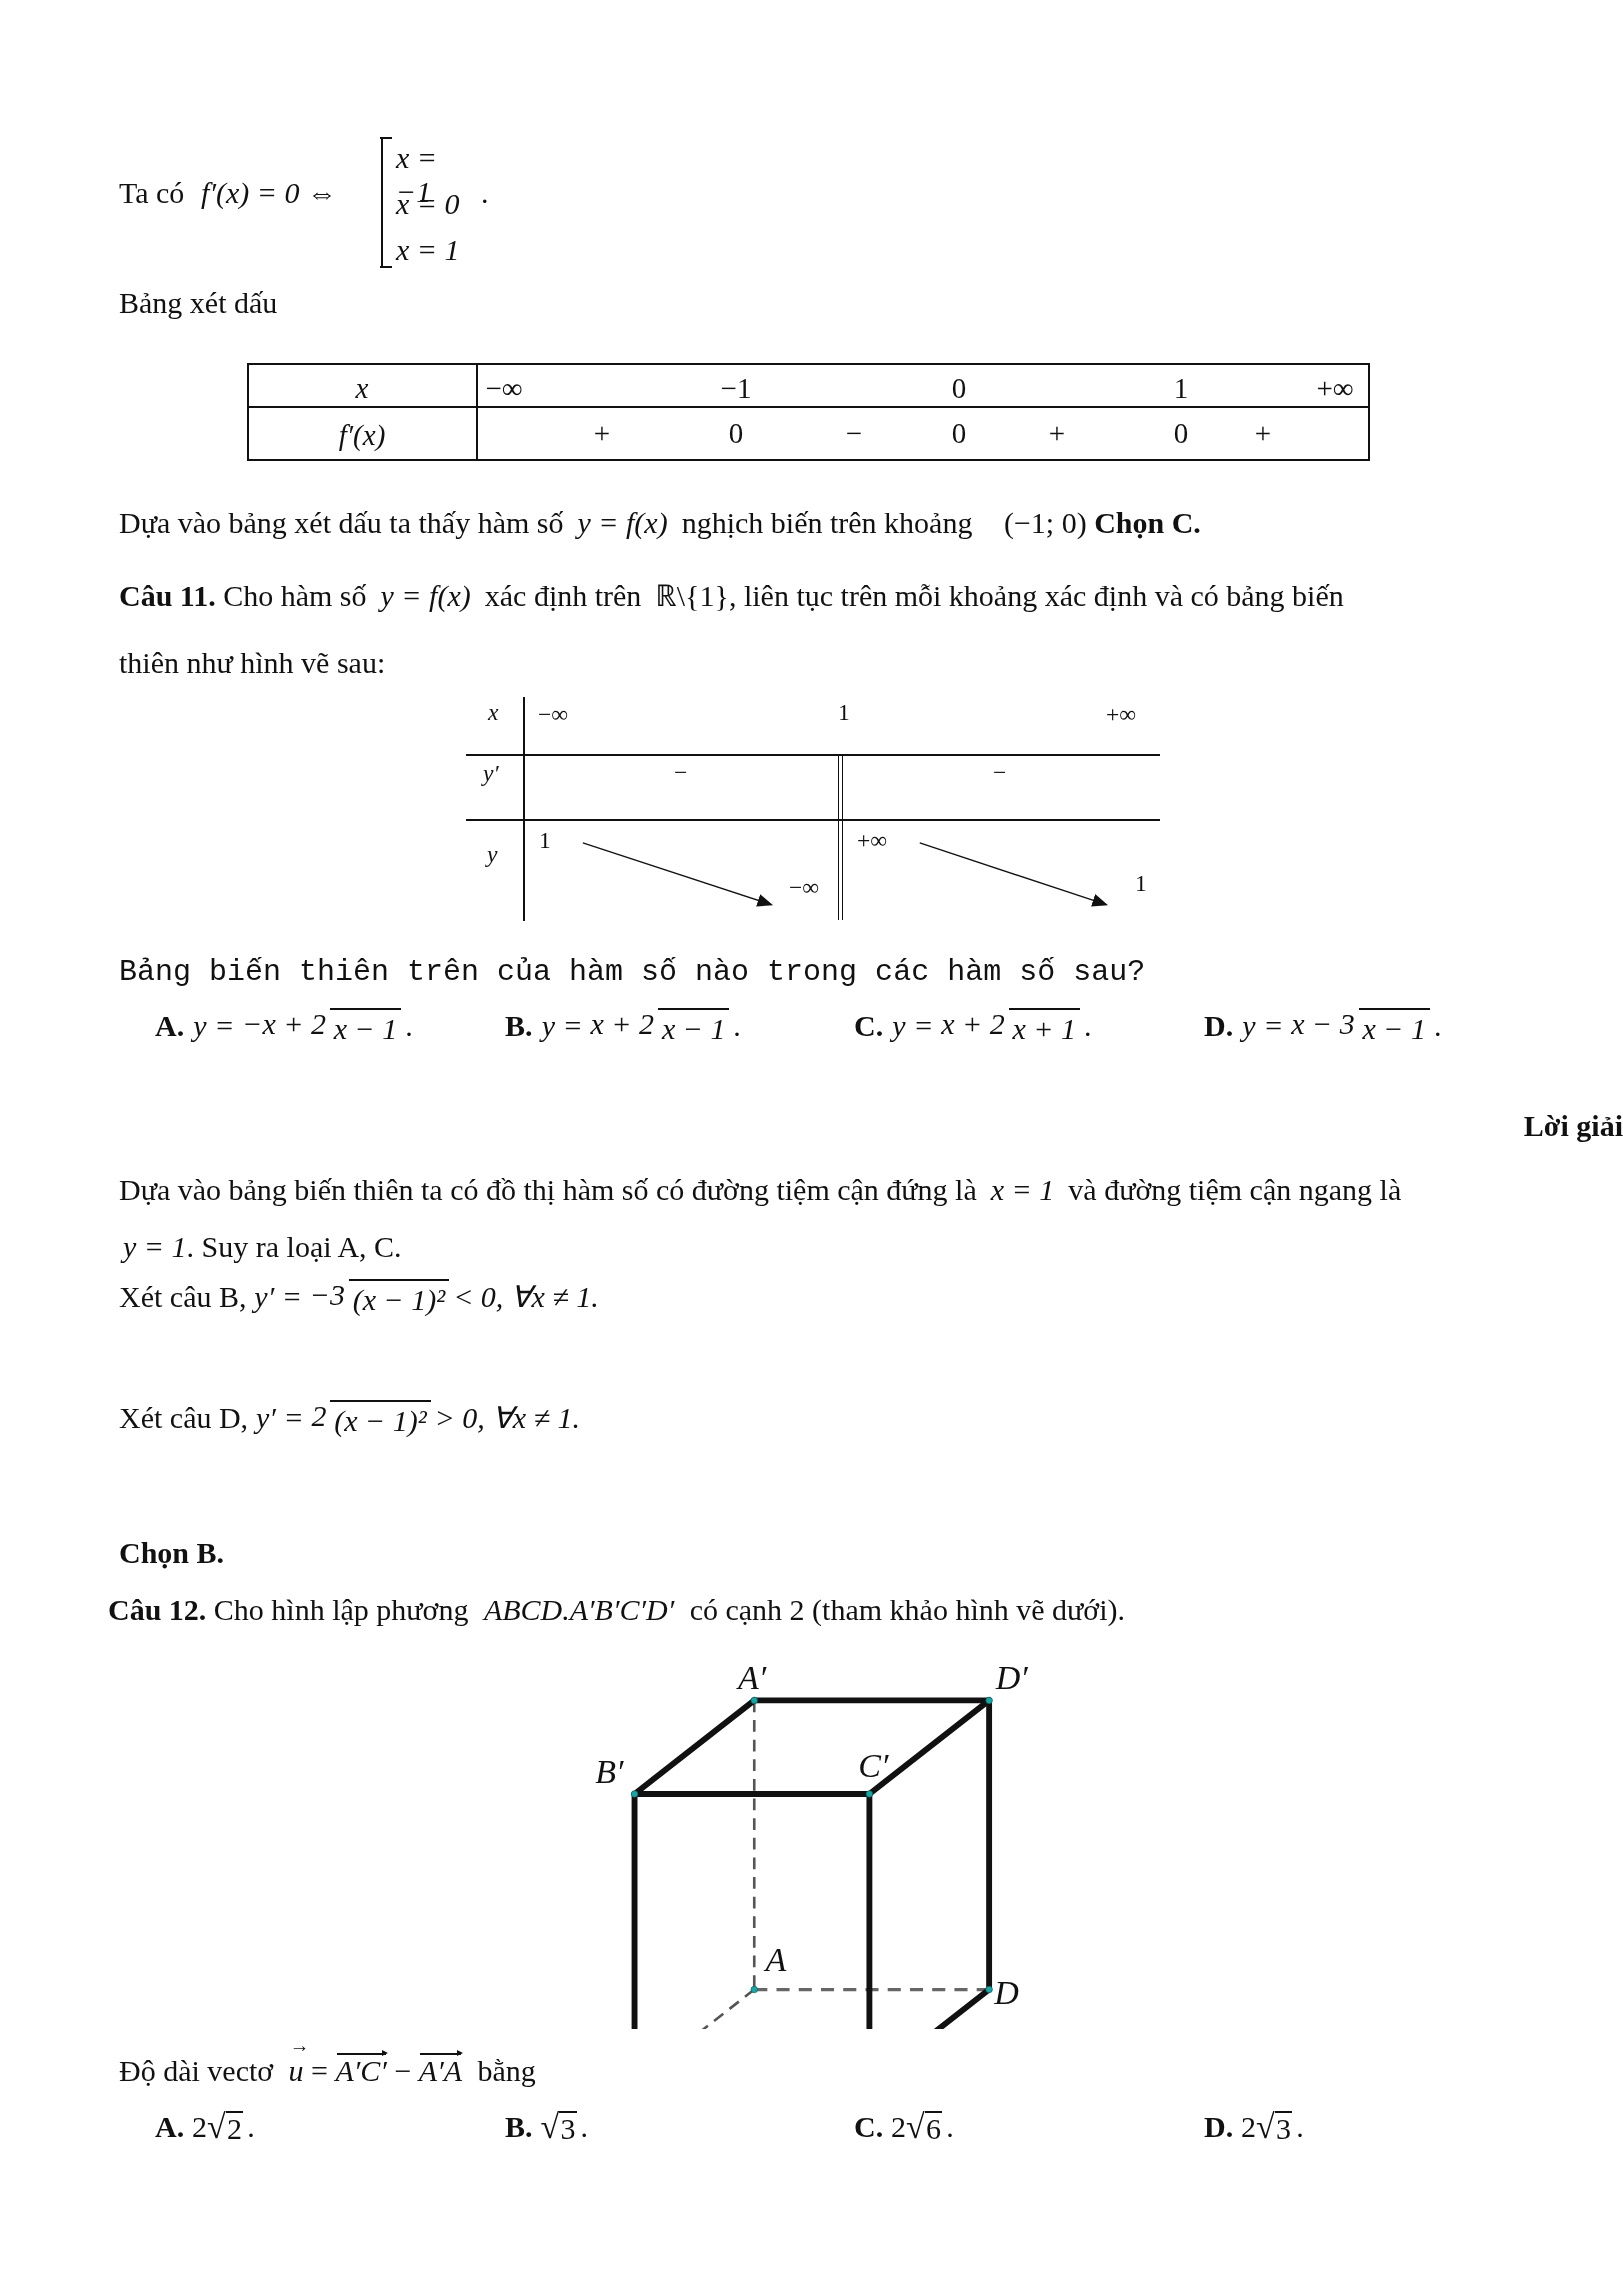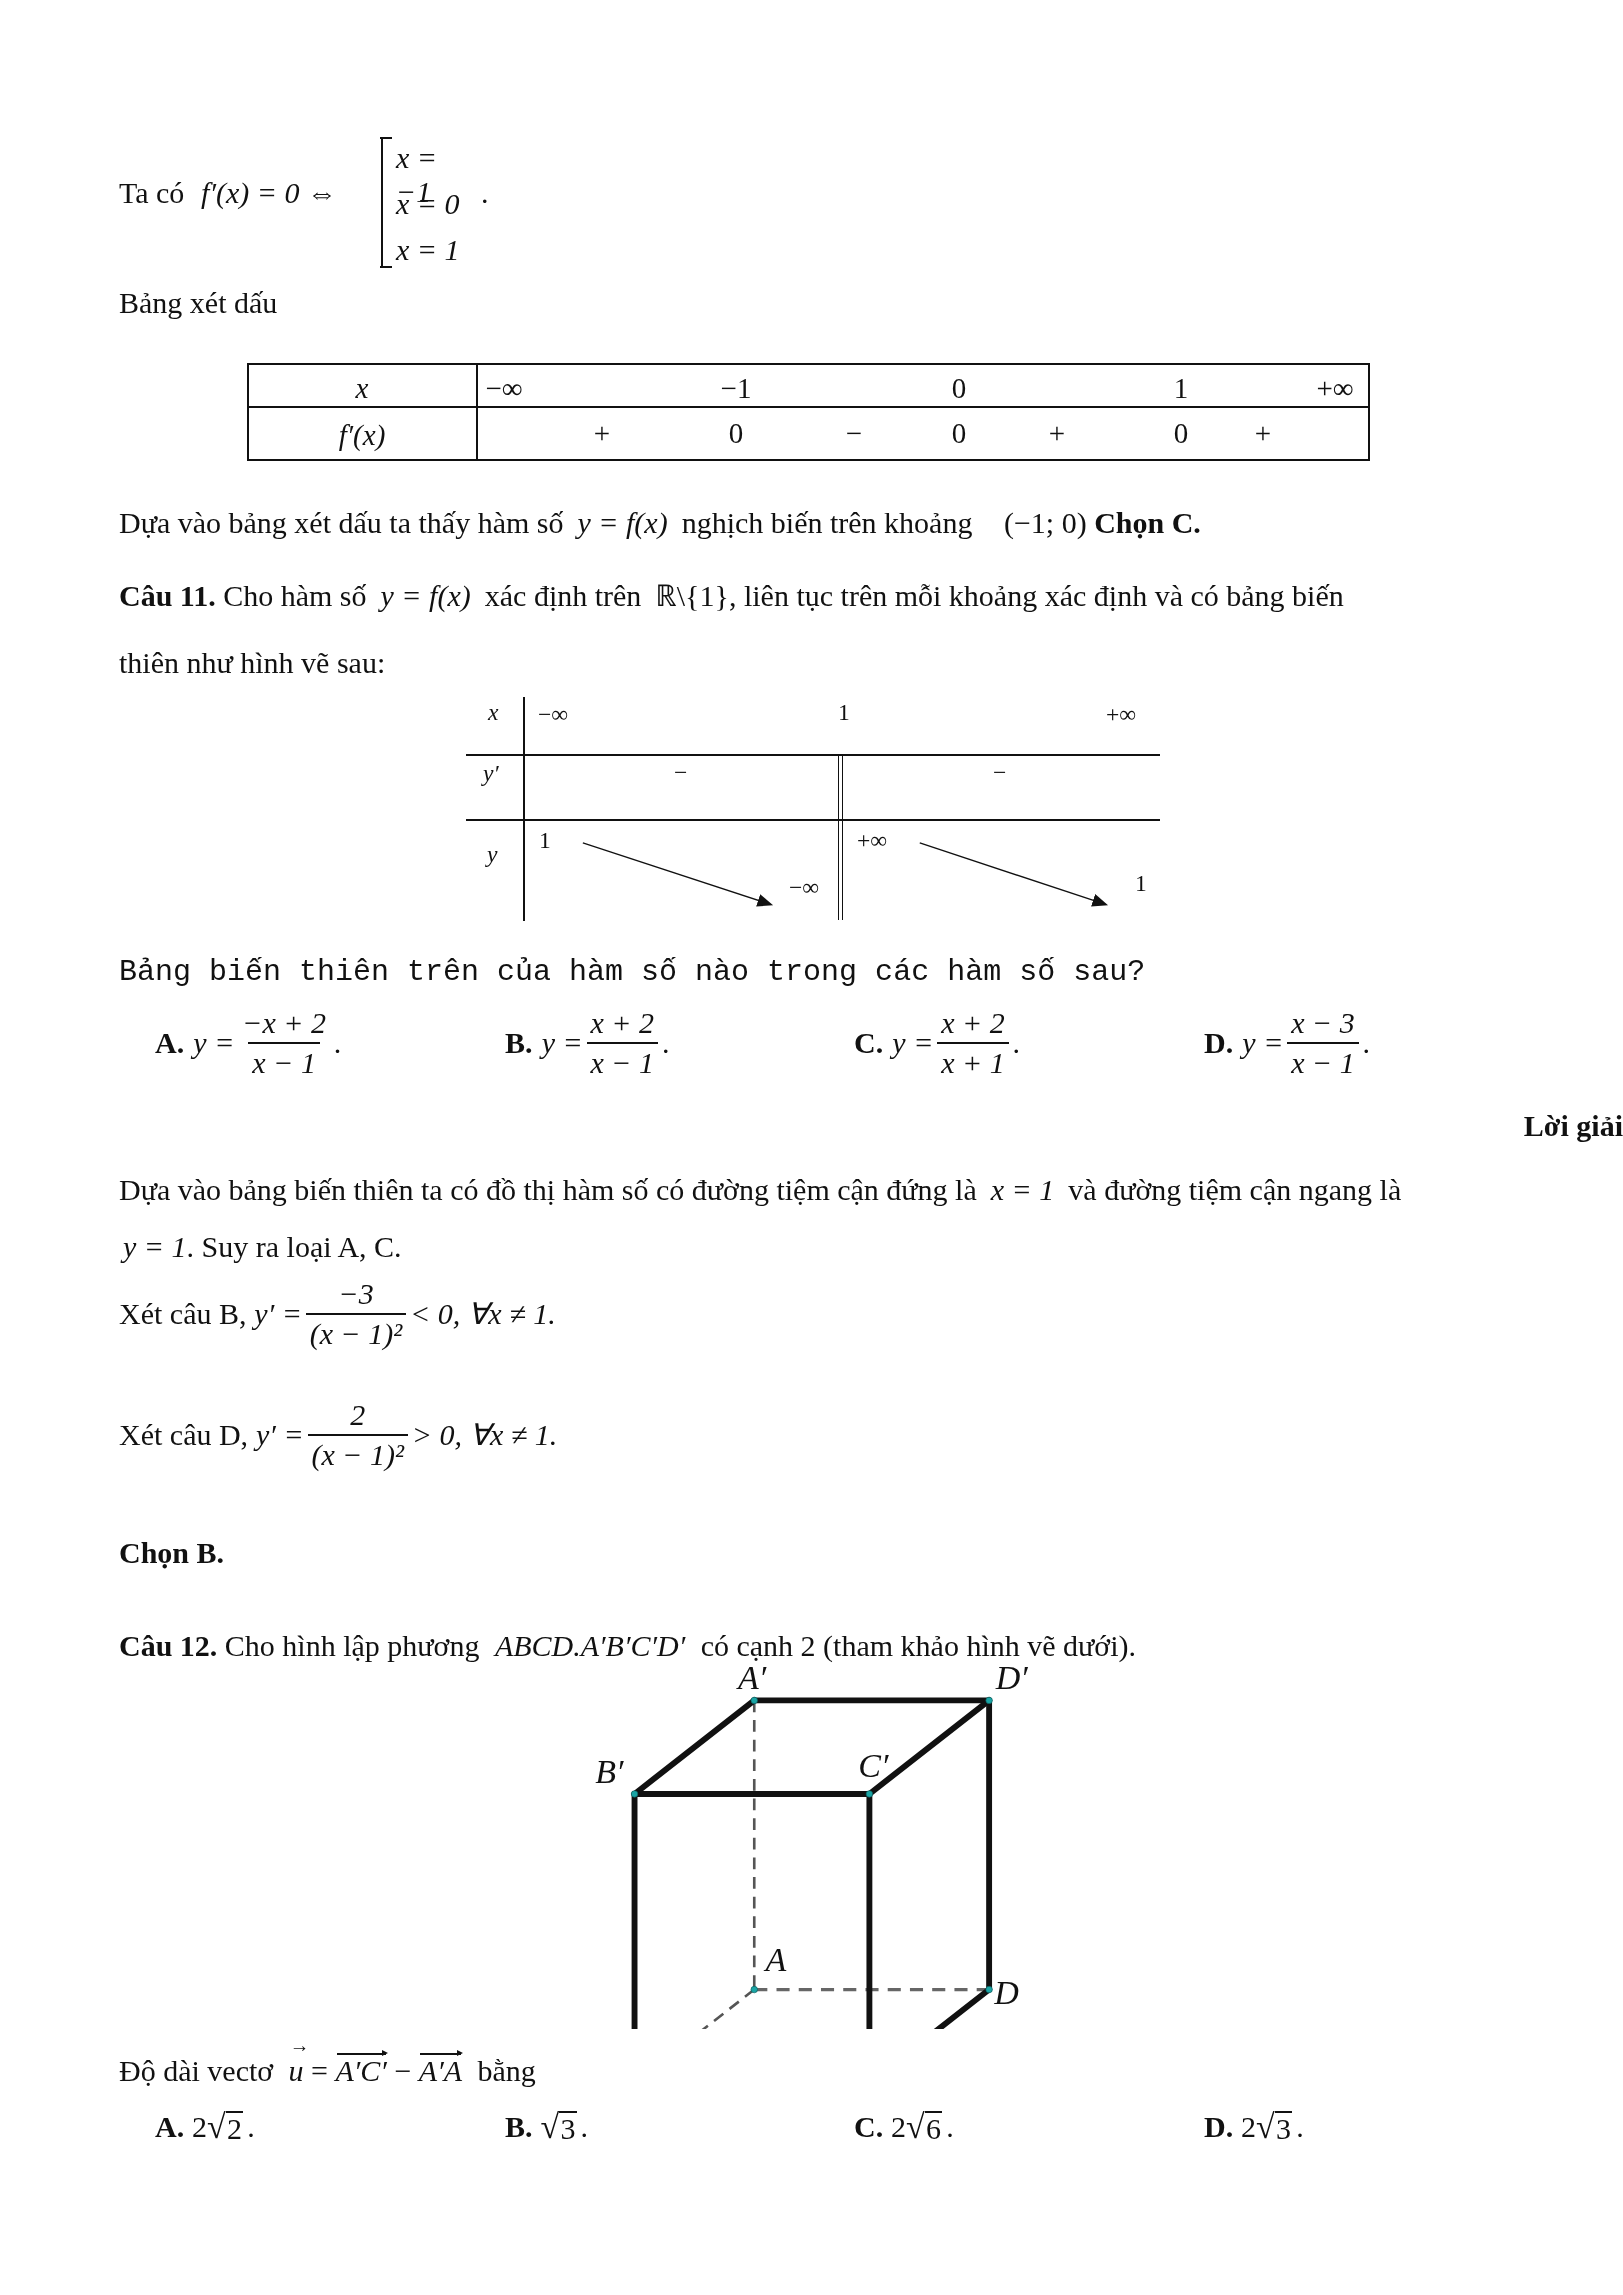--- a/index.html
+++ b/index.html
@@ -3,21 +3,21 @@
 <meta charset="utf-8">
 <style>
   html, body { margin: 0; padding: 0; background: #ffffff; }
   body { width: 1623px; height: 2295px; position: relative; overflow: hidden;
          font-family: "Liberation Serif", serif; color: #111; font-size: 30px; }
   .abs { position: absolute; white-space: nowrap; }
   .line { line-height: 1; }
   i, .mi { font-style: italic; }
   b { font-weight: bold; }
   
-  .frac { display: inline-flex; flex-direction: column; align-items: center; vertical-align: middle; margin: 0 3.9px; text-align: right; }
+  .frac { display: inline-flex; align-items: center; vertical-align: middle; margin: 0 3.9px; text-align: right; }
   .frac .num { padding: 0 3.9px 3.9px 3.9px; line-height: 1; }
   .frac .den { padding: 3.9px 3.9px 0 3.9px; line-height: 1; border-top: 2px solid #111; }
   .sqrt { display: inline-flex; align-items: flex-end; }
   .sqrt .rad { font-size: 34px; line-height: 1; }
   .sqrt .arg { border-top: 2px solid #111; padding: 1.3px 1.3px 0 1.3px; line-height: 1; }
   .vec { position: relative; display: inline-block; }
   .vec::before { content: ""; position: absolute; left: 1.3px; right: 1.3px; top: -2.6px; border-top: 2px solid #111; }
   .vec::after { content: ""; position: absolute; right: -1.3px; top: -5.9px; border-left: 6.5px solid #111;
                 border-top: 3.3px solid transparent; border-bottom: 3.3px solid transparent; }
   .uvec { position: relative; display: inline-block; }
@@ -191,21 +191,21 @@
   <span class="mi" style="margin-left:7.9px;">y′ =</span>
   <span class="frac mi">
       <span class="num">2</span>
       <span class="den">(x − 1)²</span>
     </span>
   <span class="mi">&gt; 0, ∀x ≠ 1.</span>
 </div>
 
 <div class="abs line" style="left:119px; top:1538px; font-weight:bold;">Chọn B.</div>
 
-<div class="abs line" style="left:119px; top:1595px;margin-top:36px;">
+<div class="abs line" style="left:108px; top:1595px;">
   <b>Câu 12.</b>
   <span>Cho hình lập phương</span>
   <span class="mi" style="margin:0 7.9px;">ABCD.A′B′C′D′</span>
   <span>có cạnh 2 (tham khảo hình vẽ dưới).</span>
 </div>
 
 <svg style="position:absolute; left:0; top:1623px;font-size:46px" width="1623" height="406" viewBox="0 0 2481 620">
   <g transform="translate(0,-2480)">
 
     <line x1="1153" y1="2598" x2="1153" y2="3040" stroke="#555" stroke-width="4" stroke-dasharray="18,12"></line>

